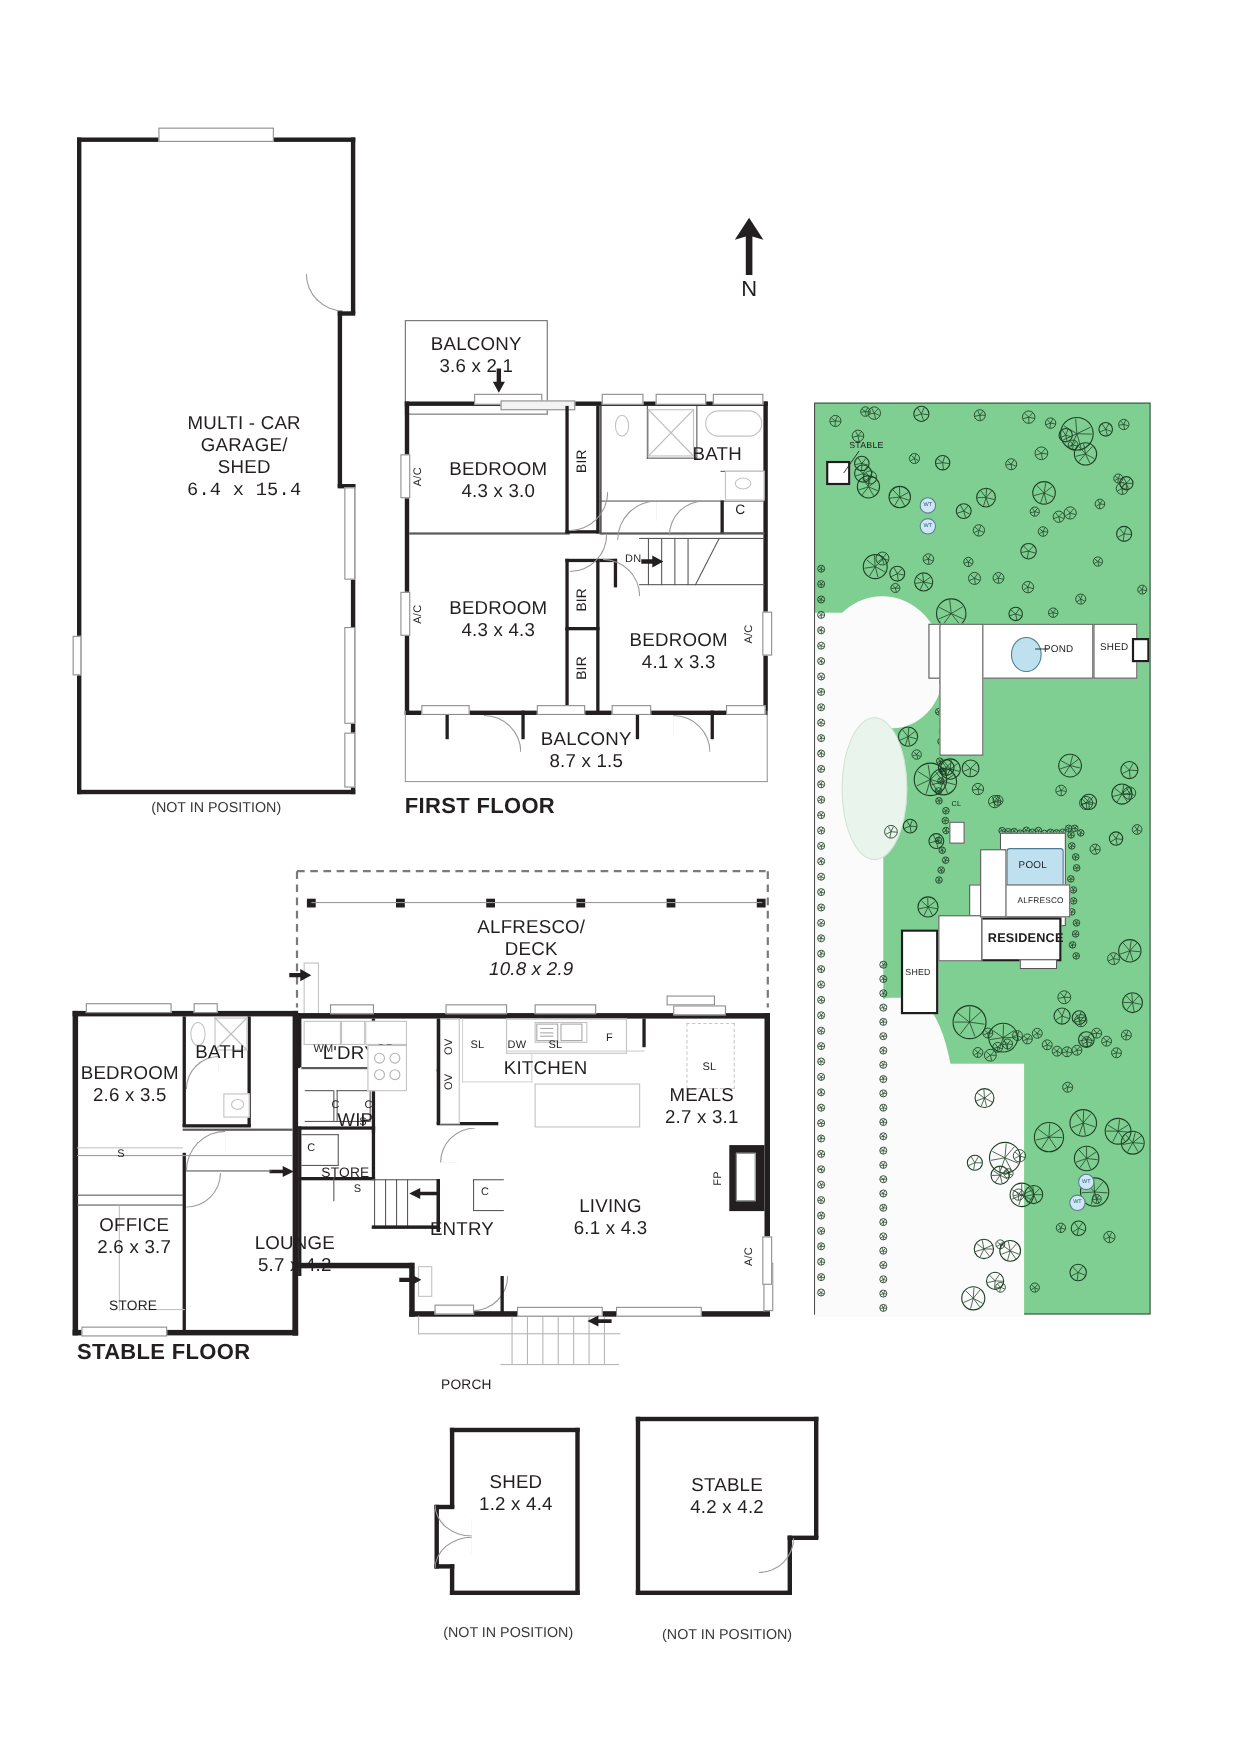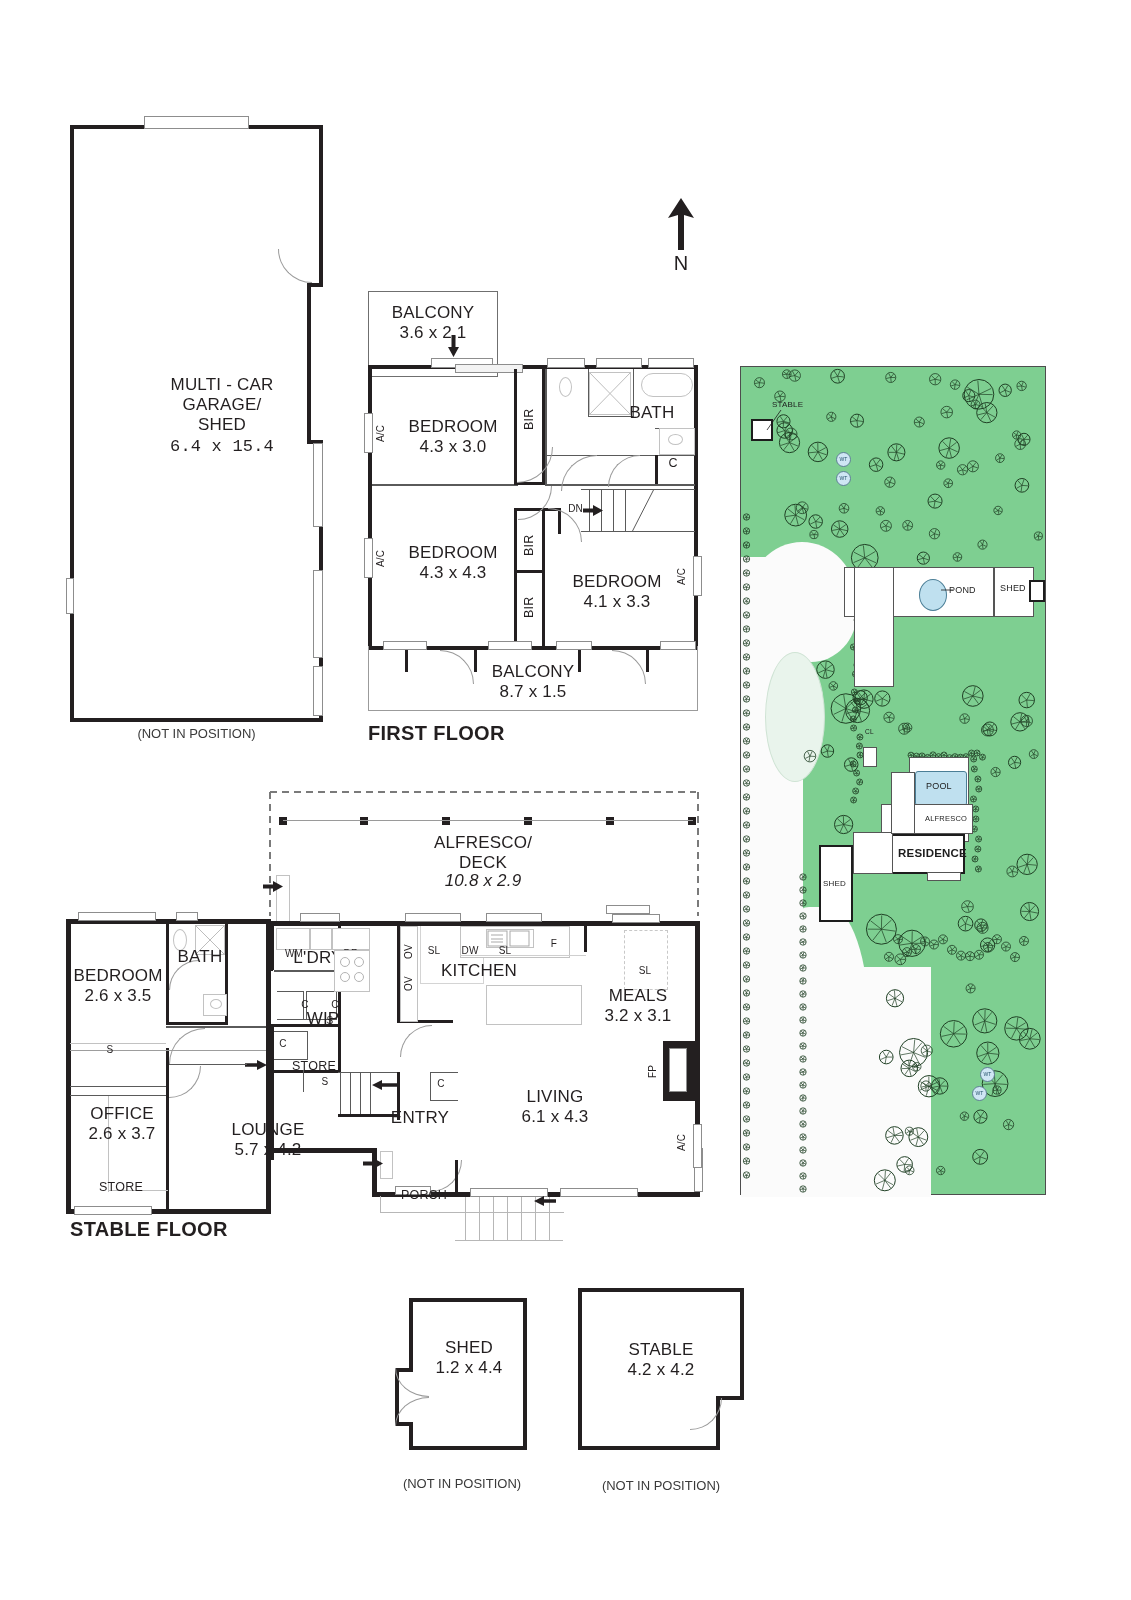--- a/index.html
+++ b/index.html
@@ -375,34 +375,34 @@
         <rect x="0" y="0" width="19" height="15" fill="none" stroke="#a9a9a9"></rect>
         <rect x="22" y="0" width="19" height="15" fill="none" stroke="#a9a9a9"></rect>
         <line x1="3" y1="4" x2="15" y2="4" stroke="#a9a9a9"></line>
           <line x1="3" y1="8" x2="15" y2="8" stroke="#a9a9a9"></line>
         <line x1="3" y1="11" x2="15" y2="11" stroke="#a9a9a9"></line>
       </svg>
     </div>
     <div class="lbl rmXS" style="left:423px;top:945px;width:22px;">SL</div>
     <div class="lbl rmXS" style="left:458px;top:945px;width:24px;">DW</div>
     <div class="lbl rmXS" style="left:494px;top:945px;width:22px;">SL</div>
-    <div class="lbl rm" style="left:424px;top:961px;width:110px;">KITCHEN</div>
+    <div class="lbl rm" style="left:424px;top:961px;width:110px;text-align:right;">KITCHEN</div>
 
     <div class="wall" style="left:584px;top:926px;width:3px;height:26px;"></div>
     <div class="lbl rmXS" style="left:545px;top:938px;width:18px;">F</div>
     <div class="thin" style="left:460px;top:955px;width:126px;height:1px;background:#cfcfcf;"></div>
 
     <div class="boxhair" style="left:486px;top:985px;width:96px;height:40px;"></div>
 
     <div class="door" style="left:400px;top:1025px;width:32px;height:32px;border-right:none;border-bottom:none;border-radius:100% 0 0 0;"></div>
 
     <div class="boxhair" style="left:624px;top:930px;width:44px;height:60px;border-style:dashed;border-color:#c8c8c8;"></div>
     <div class="lbl rmXS" style="left:630px;top:965px;width:30px;">SL</div>
     <div class="lbl rm" style="left:588px;top:986px;width:100px;">MEALS</div>
-    <div class="lbl rm" style="left:588px;top:1006px;width:100px;">3.2 x 3.1</div>
+    <div class="lbl rm" style="left:588px;top:1006px;width:100px;">2.7 x 3.1</div>
 
     <div class="wall" style="left:663px;top:1041px;width:32px;height:60px;"></div>
     <div class="win" style="left:669px;top:1048px;width:18px;height:44px;"></div>
     <div class="lbl rmXS vert" style="left:647px;top:1055px;width:14px;height:32px;">FP</div>
     <div class="win" style="left:693px;top:1124px;width:9px;height:44px;"></div>
     <div class="lbl rmXS vert" style="left:676px;top:1120px;width:14px;height:44px;">A/C</div>
     <div class="lbl rm" style="left:490px;top:1087px;width:130px;">LIVING</div>
     <div class="lbl rm" style="left:490px;top:1107px;width:130px;">6.1 x 4.3</div>
 
     <div class="lbl rm" style="left:205px;top:1120px;width:126px;">LOUNGE</div>
@@ -416,21 +416,21 @@
     <div class="lbl rm" style="left:370px;top:1108px;width:100px;">ENTRY</div>
     <div class="boxhair" style="left:380px;top:1151px;width:13px;height:28px;"></div>
     <div class="arr" style="left:363px;top:1158px;">
       <svg width="20" height="11" viewBox="0 0 20 11">
           <path d="M20 5.5 L10 0 L10 3.5 L0 3.5 L0 7.5 L10 7.5 L10 11 Z" fill="#231f20"></path>
         </svg>
     </div>
     <div class="door" style="left:430px;top:1160px;width:32px;height:32px;border-left:none;border-top:none;border-radius:0 0 100% 0;"></div>
     <div class="wall" style="left:455px;top:1160px;width:3px;height:33px;"></div>
     <div class="win" style="left:395px;top:1186px;width:36px;height:9px;"></div>
-    <div class="lbl rmS" style="left:384px;top:1188px;width:80px;">PORCH</div>
+    <div class="lbl rmS" style="left:384px;top:1252px;width:80px;">PORCH</div>
 
     <div class="thin" style="left:380px;top:1212px;width:184px;height:1px;background:#b7b7b7;"></div>
     <div class="thin" style="left:380px;top:1196px;width:1px;height:17px;background:#b7b7b7;"></div>
     <div class="thin" style="left:465px;top:1197px;width:1px;height:44px;background:#b7b7b7;"></div>
     <div class="thin" style="left:479px;top:1197px;width:1px;height:44px;background:#b7b7b7;"></div>
     <div class="thin" style="left:493px;top:1197px;width:1px;height:44px;background:#b7b7b7;"></div>
     <div class="thin" style="left:507px;top:1197px;width:1px;height:44px;background:#b7b7b7;"></div>
     <div class="thin" style="left:521px;top:1197px;width:1px;height:44px;background:#b7b7b7;"></div>
     <div class="thin" style="left:535px;top:1197px;width:1px;height:44px;background:#b7b7b7;"></div>
     <div class="thin" style="left:549px;top:1197px;width:1px;height:44px;background:#b7b7b7;"></div>

